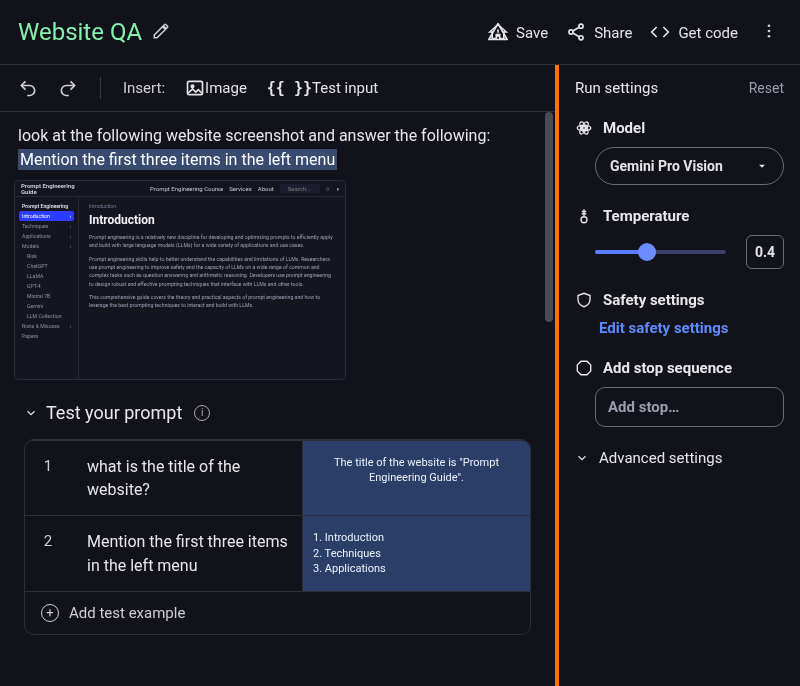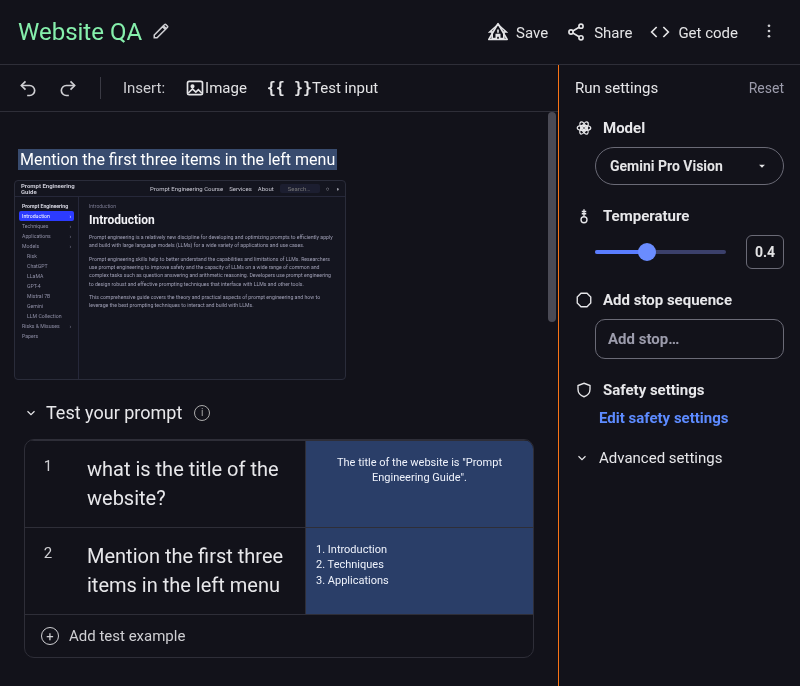--- a/index.html
+++ b/index.html
@@ -31,21 +31,21 @@
   .hbtn svg { width: 20px; height: 20px; }
   .kebab { color: #cfcfd3; padding: 4px; }
 
   .divider { height: 1px; background: #2e2e38; width: 100%; }
 
   .content { display: flex; height: calc(100% - 65px); }
 
   
   .left {
     flex: 1;
-    border-right: 1px solid #f97316;
+    border-right: 4px solid #f97316;
     display: flex;
     flex-direction: column;
     min-width: 0;
     position: relative;
   }
   .toolbar {
     display: flex;
     align-items: center;
     gap: 20px;
     padding: 12px 18px;
@@ -134,21 +134,21 @@
   .tt-head { display:flex; background:#1d1e2a; padding: 10px 0; }
   .tt-num { width: 46px; }
   .tt-in { flex: 1; padding-left: 16px; display:flex; align-items:center; gap:10px;}
   .tt-out { width: 228px; padding-left: 10px; }
   .col-label-small { font-size:11px; color:#9b9bae; letter-spacing: .5px; font-weight:500;}
   .col-label-main { font-size:16px; color:#e7e7ea; font-weight:500;}
   .tt-head .tt-out { color:#9b9bae; font-size:11px; font-weight:500; letter-spacing:.5px; display:flex; align-items:center;}
 
   .tt-row { display:flex; border-top:1px solid #2e2e38; }
   .tt-row .tt-num { display:flex; align-items:flex-start; justify-content:center; padding-top:16px; color:#cfcfd3; font-size:15px;}
-  .tt-row .tt-in { padding:14px 14px 14px 16px; font-size:20px; line-height:1.45; color:#e7e7ea;}
+  .tt-row .tt-in { padding:14px 14px 14px 16px; font-size:16px; line-height:1.45; color:#e7e7ea;}
   .tt-row .tt-out { padding:14px 10px; font-size:11px; line-height:1.4; background:#2a3e68; color:#eef2fb; border-left:1px solid #2e2e38;}
   .tt-row.r2 .tt-out { text-align:left; }
   .tt-row.r1 .tt-out { text-align:center; }
 
   .add-row { border-top:1px solid #2e2e38; padding:12px 16px; display:flex; align-items:center; gap:10px; font-size:15px; color:#cfcfd3; cursor:pointer;}
   .plus-circ { width:18px; height:18px; border:1.5px solid #cfcfd3; border-radius:50%; display:inline-flex; align-items:center; justify-content:center; font-size:13px;}
 
   
   .right { width: 241px; padding: 14px 16px; display:flex; flex-direction:column; gap:22px;}
   .rs-head { display:flex; align-items:center; justify-content:space-between;}
@@ -246,21 +246,21 @@
         <span>Test input</span>
       </span>
     </div>
 
     <div class="scroll-area">
       <div class="scrollbar-track"></div>
       <div class="scrollbar-thumb"></div>
 
       <div class="prompt-section">
         <div class="prompt-text">
-          <br>
+          <span>look at the following website screenshot and answer the following:</span><br>
           <span class="hl">Mention the first three items in the left menu</span>
         </div>
       </div>
 
       <div class="embedded">
         <div class="emb-top">
           <div>
             <div class="emb-logo">Prompt Engineering</div>
             <div class="emb-logo">Guide</div>
           </div>
@@ -404,35 +404,35 @@
           <div class="track-fill"></div>
           <div class="thumb"></div>
         </div>
         <div class="temp-val">0.4</div>
       </div>
     </div>
 
     <div class="sect">
       <div class="sect-head">
         <svg width="18" height="18" viewBox="0 0 24 24" fill="none" stroke="currentColor" stroke-width="1.8">
-            <path d="M8 3h8l5 5v8l-5 5H8l-5-5V8l5-5z"></path>
-          </svg>
-        <span>Add stop sequence</span>
-      </div>
-      <div class="stop-input"><span>Add stop…</span></div>
+            <path d="M12 3l8 3v5c0 5-3.5 8.5-8 10-4.5-1.5-8-5-8-10V6l8-3z"></path>
+          </svg>
+        <span>Safety settings</span>
+      </div>
+      <span class="link">Edit safety settings</span>
     </div>
 
     <div class="sect">
       <div class="sect-head">
         <svg width="18" height="18" viewBox="0 0 24 24" fill="none" stroke="currentColor" stroke-width="1.8">
-            <path d="M12 3l8 3v5c0 5-3.5 8.5-8 10-4.5-1.5-8-5-8-10V6l8-3z"></path>
-          </svg>
-        <span>Safety settings</span>
-      </div>
-      <span class="link">Edit safety settings</span>
+            <path d="M8 3h8l5 5v8l-5 5H8l-5-5V8l5-5z"></path>
+          </svg>
+        <span>Add stop sequence</span>
+      </div>
+      <div class="stop-input"><span>Add stop…</span></div>
     </div>
 
     <div class="adv">
       <svg width="14" height="14" viewBox="0 0 24 24" fill="none" stroke="currentColor" stroke-width="2">
           <path d="M6 9l6 6 6-6"></path>
         </svg>
       <span>Advanced settings</span>
     </div>
   </div>
 </div>

